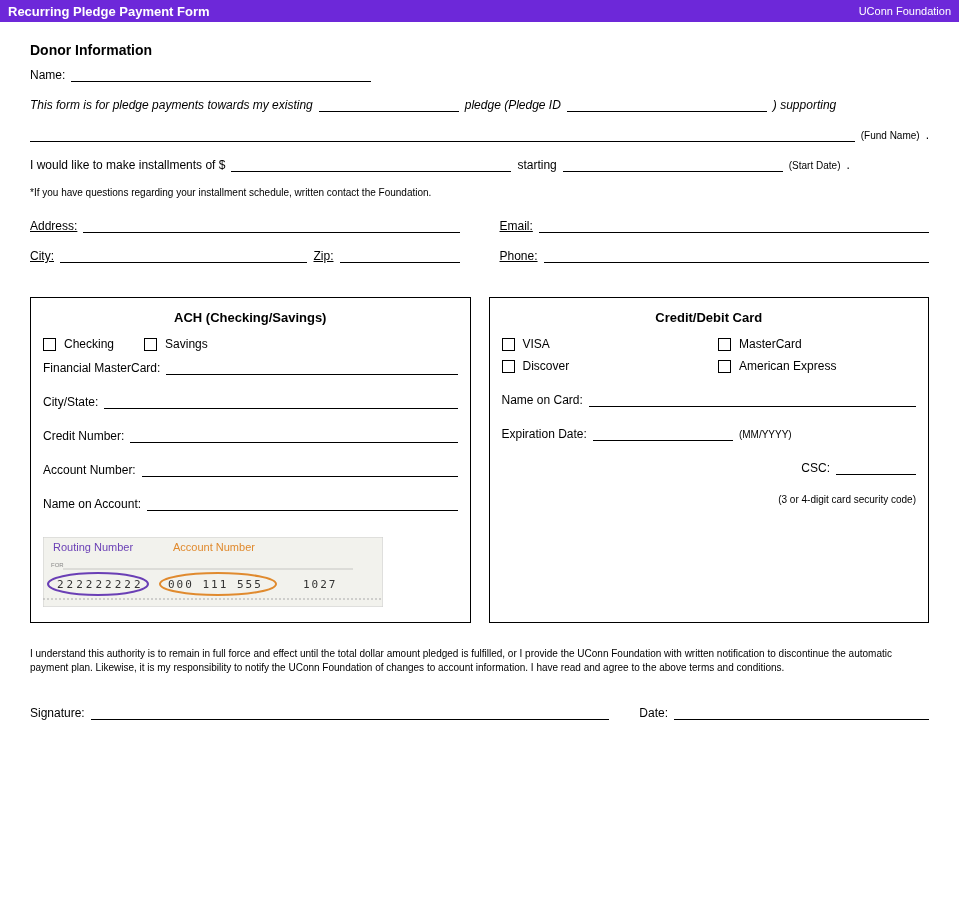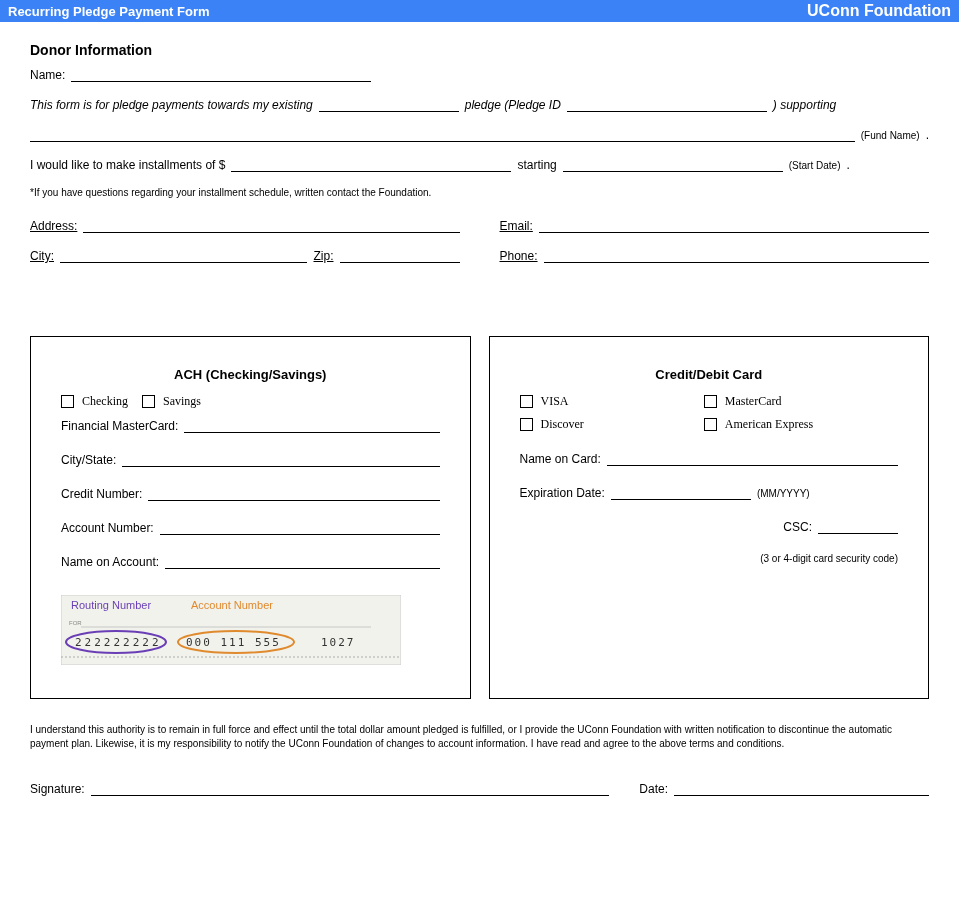--- a/index.html
+++ b/index.html
@@ -1,29 +1,29 @@
 <!DOCTYPE html>
 <html><head>
 <meta charset="utf-8">
 <style>
 * { box-sizing: border-box; margin: 0; padding: 0; }
 body { font-family: Arial, sans-serif; width: 959px; background: #fff; color: #000; font-size: 12px; }
-.header-bar { background: #3b82f6; height: 22px; display: flex; align-items: center; justify-content: space-between; padding: 0 8px; color: #fff; font-weight: bold; font-size: 13px; }
-.header-bar .right { font-weight: bold; font-size: 16px; }
+.header-bar { background: #6d28d9; height: 22px; display: flex; align-items: center; justify-content: space-between; padding: 0 8px; color: #fff; font-weight: bold; font-size: 13px; }
+.header-bar .right { font-weight: normal; font-size: 11px; }
 .content { padding: 20px 30px; }
 .section-title { font-weight: bold; font-size: 14px; margin-bottom: 8px; }
 .row { display: flex; align-items: flex-end; margin-bottom: 14px; gap: 6px; }
 .label { white-space: nowrap; }
 .blank { border-bottom: 1px solid #000; flex: 1; min-width: 40px; height: 16px; }
 .note { font-size: 10px; line-height: 1.3; }
 .panels { display: flex; gap: 18px; margin-top: 20px; }
-.panel { border: 1px solid #000; padding: 30px; flex: 1; margin-top: 39px; }
+.panel { border: 1px solid #000; padding: 12px; flex: 1; }
 .panel-title { font-weight: bold; font-size: 13px; text-align: center; margin-bottom: 12px; }
 .checkbox { width: 13px; height: 13px; border: 1.5px solid #000; display: inline-block; vertical-align: middle; margin-right: 4px; }
-.check-row { display: flex; gap: 14px; margin-bottom: 8px; font-family: Liberation Serif, serif; }
+.check-row { display: flex; gap: 30px; margin-bottom: 8px; }
 .check-item { display: flex; align-items: center; gap: 4px; }
 .field-row { display: flex; align-items: flex-end; margin-bottom: 18px; gap: 6px; }
 .check-svg { width: 100%; max-width: 340px; margin-top: 8px; }
 .consent { margin-top: 24px; font-size: 10px; line-height: 1.35; }
 .sig-row { display: flex; gap: 30px; margin-top: 30px; align-items: flex-end; }
 .sig-block { display: flex; align-items: flex-end; gap: 6px; }
 </style>
 </head>
 <body>
 

